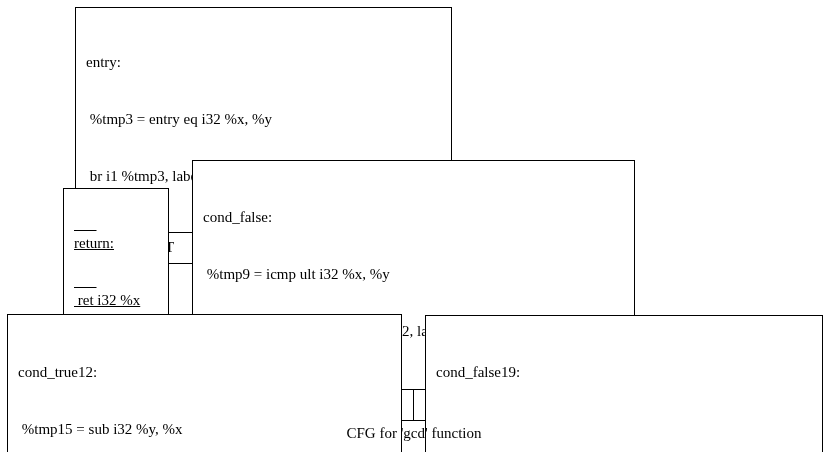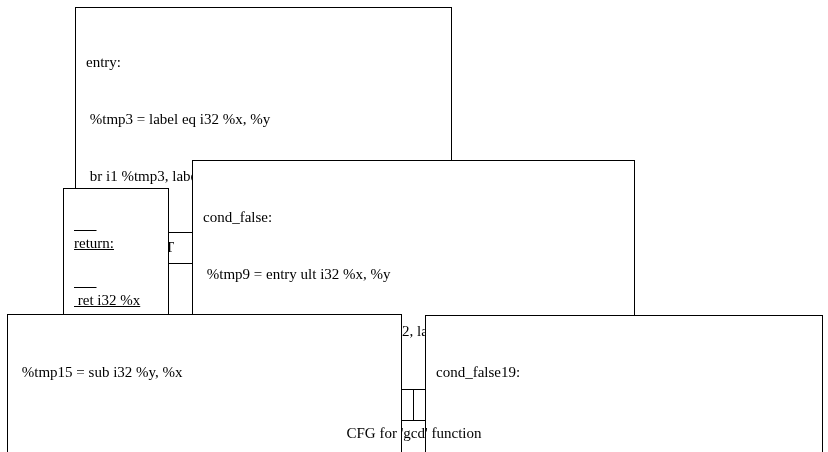--- a/index.html
+++ b/index.html
@@ -83,50 +83,51 @@
     </defs>
     <line x1="162" y1="113" x2="131" y2="184" stroke="#000000" stroke-width="1.2" marker-end="url(#arrowhead)"></line>
     <line x1="360" y1="113" x2="384" y2="155" stroke="#000000" stroke-width="1.2" marker-end="url(#arrowhead)"></line>
     <line x1="310" y1="269" x2="254" y2="310" stroke="#000000" stroke-width="1.2" marker-end="url(#arrowhead)"></line>
     <line x1="540" y1="269" x2="577" y2="310" stroke="#000000" stroke-width="1.2" marker-end="url(#arrowhead)"></line>
   </svg>
 
   <div class="block" id="bb-entry">
     <div class="body">
       <div class="line">entry:</div>
-      <div class="line"> %tmp3 = label eq i32 %x, %y</div>
+      <div class="line"> %tmp3 = entry eq i32 %x, %y</div>
       <div class="line"> br i1 %tmp3, label %return, label %cond_false</div>
     </div>
     <div class="ports">
       <div class="port">T</div>
       <div class="port">F</div>
     </div>
   </div>
 
   <div class="block" id="bb-return">
     <div class="body">
       <div class="line">return:</div>
       <div class="line"> ret i32 %x</div>
     </div>
   </div>
 
   <div class="block" id="bb-cond-false">
     <div class="body">
       <div class="line">cond_false:</div>
-      <div class="line"> %tmp9 = entry ult i32 %x, %y</div>
+      <div class="line"> %tmp9 = icmp ult i32 %x, %y</div>
       <div class="line"> br i1 %tmp9, label %cond_true12, label %cond_false19</div>
     </div>
     <div class="ports">
       <div class="port">T</div>
       <div class="port">F</div>
     </div>
   </div>
 
   <div class="block" id="bb-cond-true12">
     <div class="body">
+      <div class="line">cond_true12:</div>
       <div class="line"> %tmp15 = sub i32 %y, %x</div>
       
       
     </div>
   </div>
 
   <div class="block" id="bb-cond-false19">
     <div class="body">
       <div class="line">cond_false19:</div>
       

